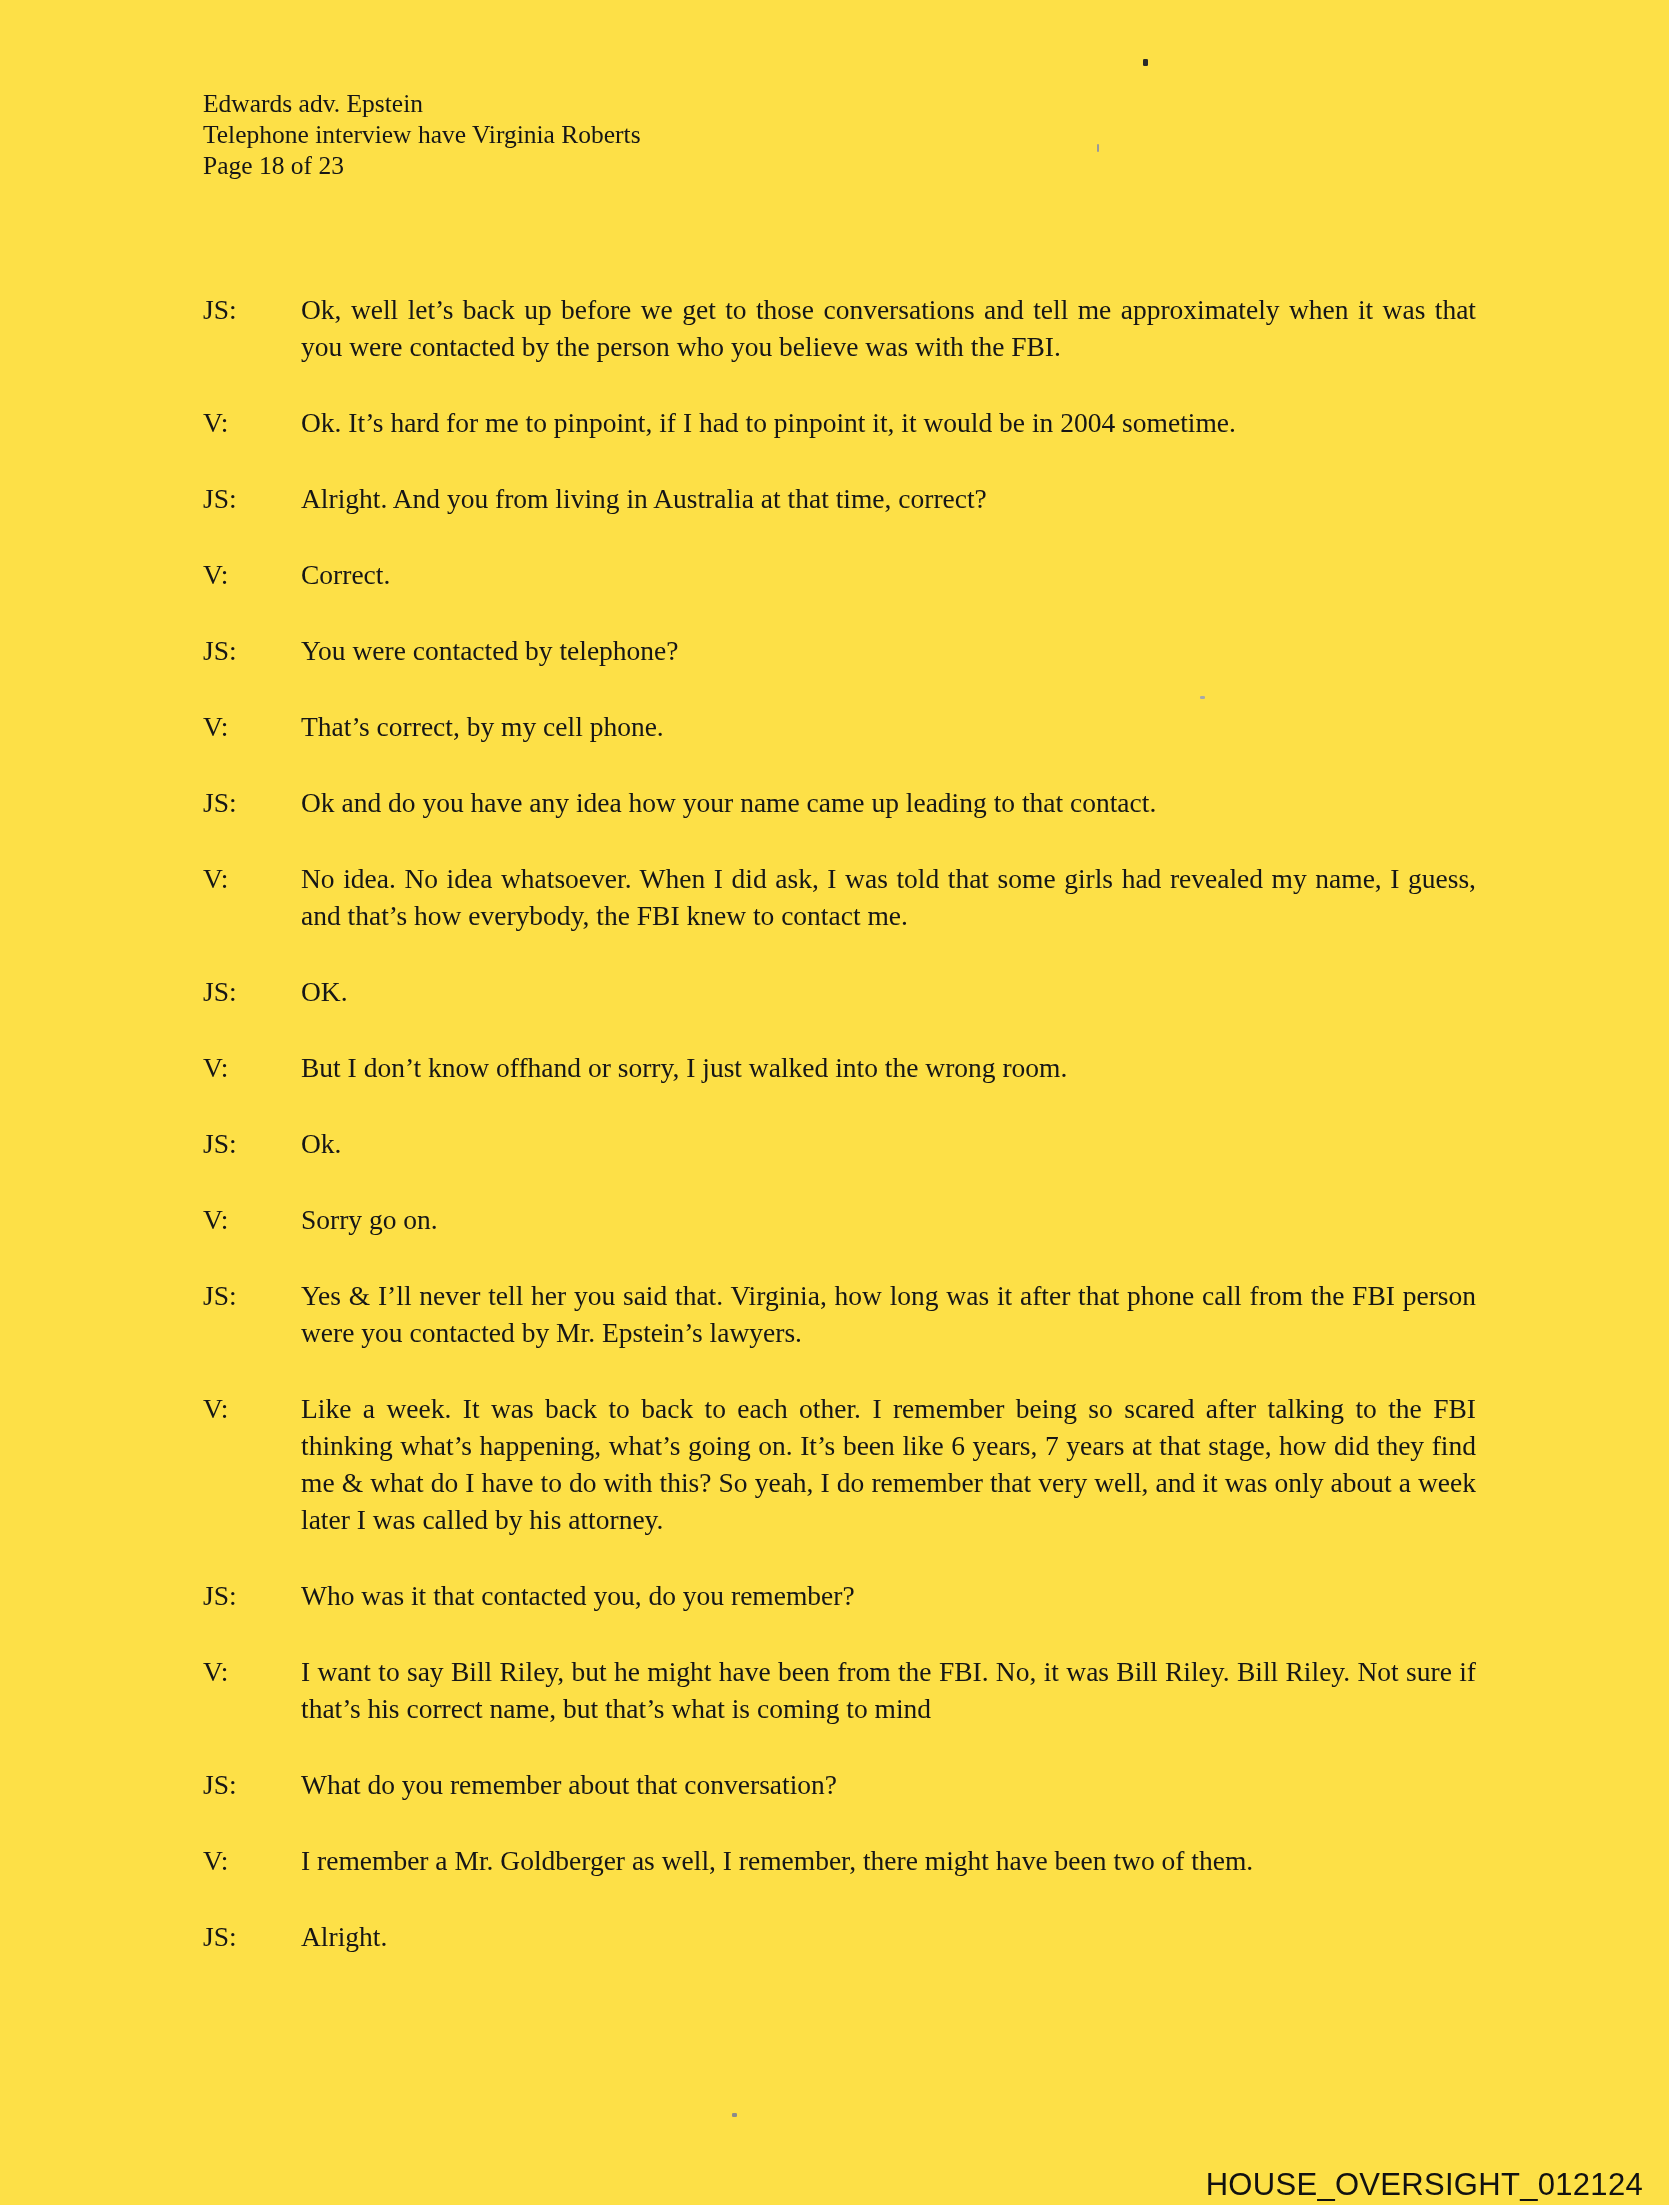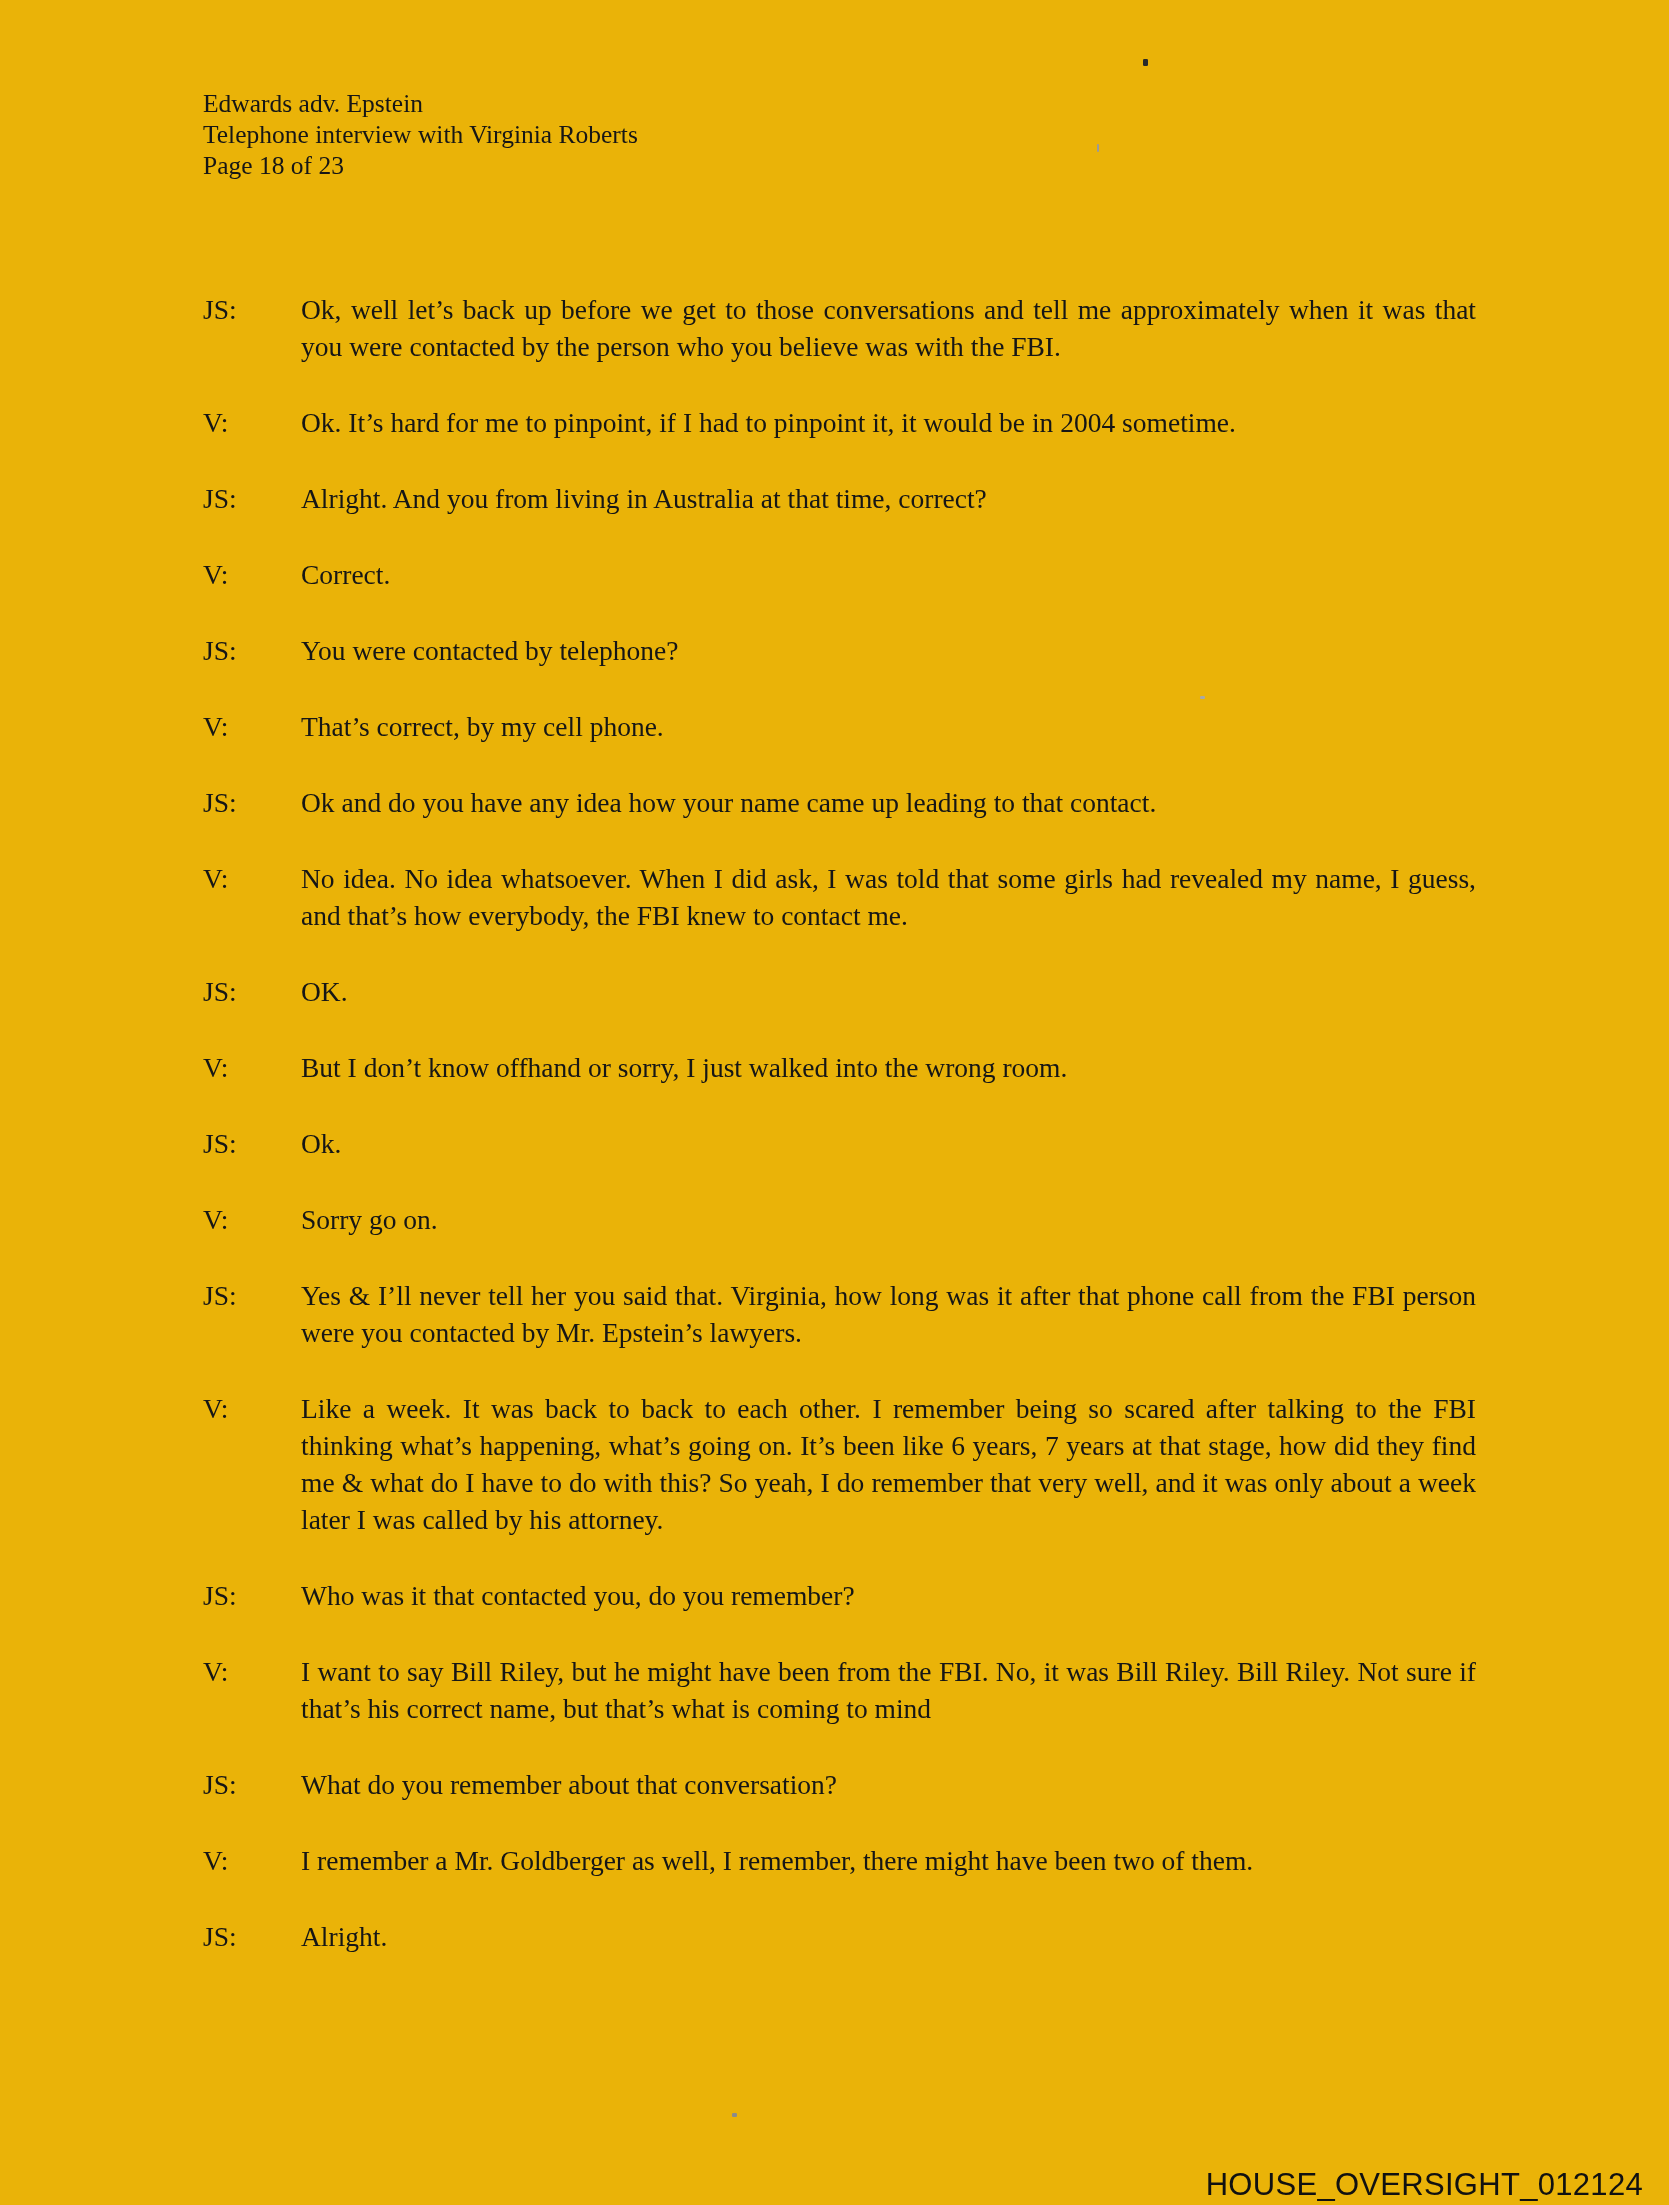--- a/index.html
+++ b/index.html
@@ -1,20 +1,20 @@
 <!DOCTYPE html>
 <html style="font-size:10.5px"><head>
 <meta charset="utf-8">
 <style>
   html, body { margin: 0; padding: 0; background: #e8e8e8; }
   .page {
     position: relative;
     width: 1669px;
     height: 2205px;
-    background: #eab308;
+    background: #fde047;
     font-family: "Liberation Serif", serif;
     color: #161616;
     overflow: hidden;
   }
   .doc-header {
     position: absolute;
     top: 88px;
     left: 203px;
     font-size: 25.5px;
     line-height: 31px;
@@ -60,21 +60,21 @@
   .speck-3 { left: 1200px; top: 696px; width: 4.6px; height: 3.3px;  background: #a8a8a8; }
   .speck-4 { left: 732px; top: 2113px; width: 5.2px; height: 3.9px;  background: #8b8b8b; }
 </style>
 </head>
 <body>
 
 <div class="page">
 
   <div class="doc-header">
     <div>Edwards adv. Epstein</div>
-    <div>Telephone interview with Virginia Roberts</div>
+    <div>Telephone interview have Virginia Roberts</div>
     <div>Page 18 of 23</div>
   </div>
 
   <div class="transcript">
     <div class="entry">
       <span class="speaker">JS:</span>
       <span class="utterance">Ok, well let’s back up before we get to those conversations and tell me approximately when it was that you were contacted by the person who you believe was with the FBI.</span>
     </div>
 
     <div class="entry">

